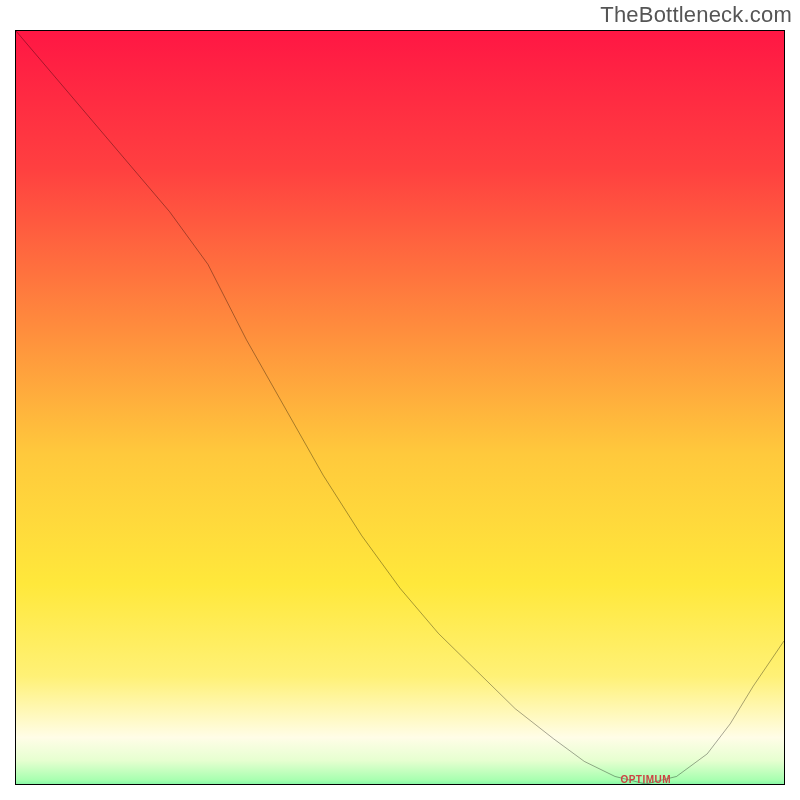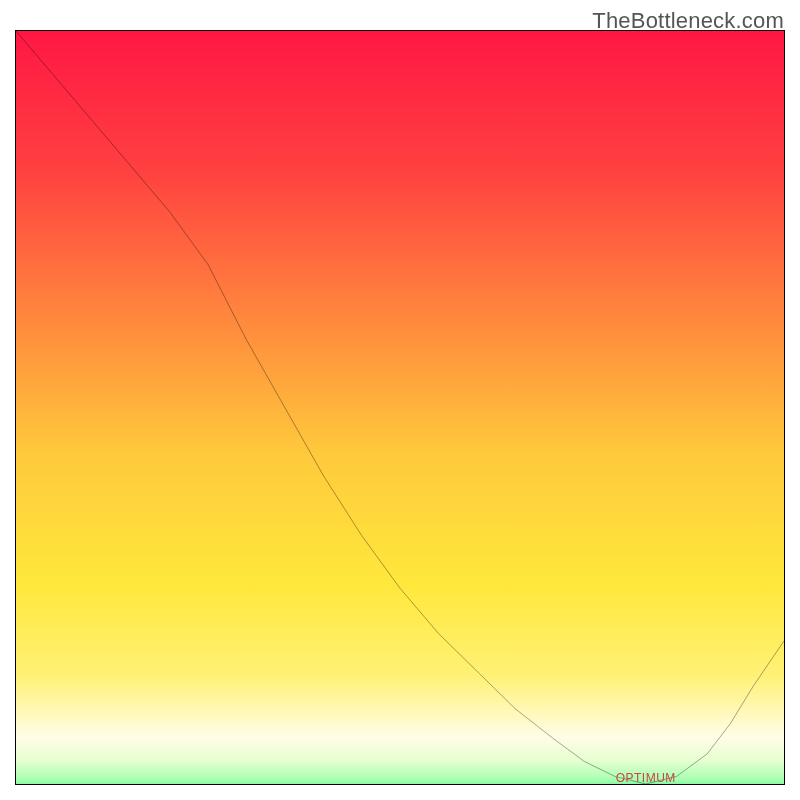--- a/index.html
+++ b/index.html
@@ -12,26 +12,25 @@
     overflow: hidden;
   }
   .container {
     position: relative;
     width: 800px;
     height: 800px;
   }
   .watermark {
     position: absolute;
     top: 2px;
-    right: 16px;
+    right: 8px;
     color: #555;
     font-size: 22px;
     font-weight: 500;
     letter-spacing: 0.2px;
-    margin-top: 6px;
   }
   .plot-frame {
     position: absolute;
     left: 15px;
     top: 30px;
     width: 770px;
     height: 755px;
     border: 1px solid #000;
     box-sizing: border-box;
     overflow: hidden;
@@ -41,22 +40,22 @@
     inset: 0;
   }
   .curve-svg {
     position: absolute;
     inset: 0;
     width: 100%;
     height: 100%;
   }
   .marker-label {
     position: absolute;
-    font-size: 12px;
-    font-weight: normal;
+    font-size: 10px;
+    font-weight: bold;
     color: #c44;
     letter-spacing: 0.5px;
     transform: translate(-50%, 2px);
   }
 
   
 </style>
 </head>
 <body>
 

